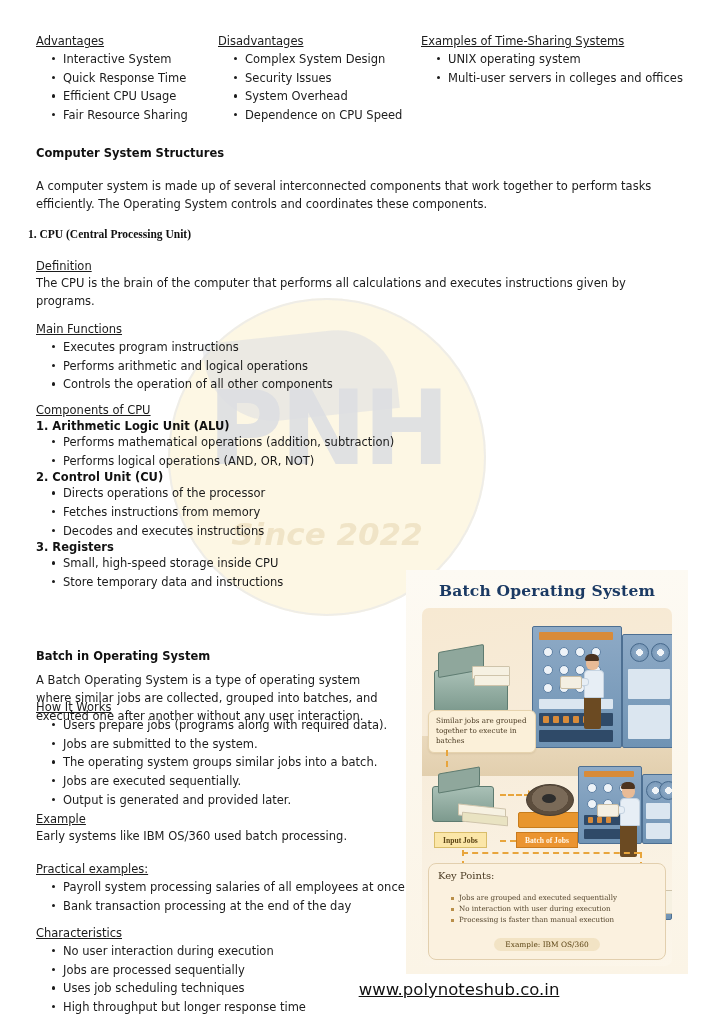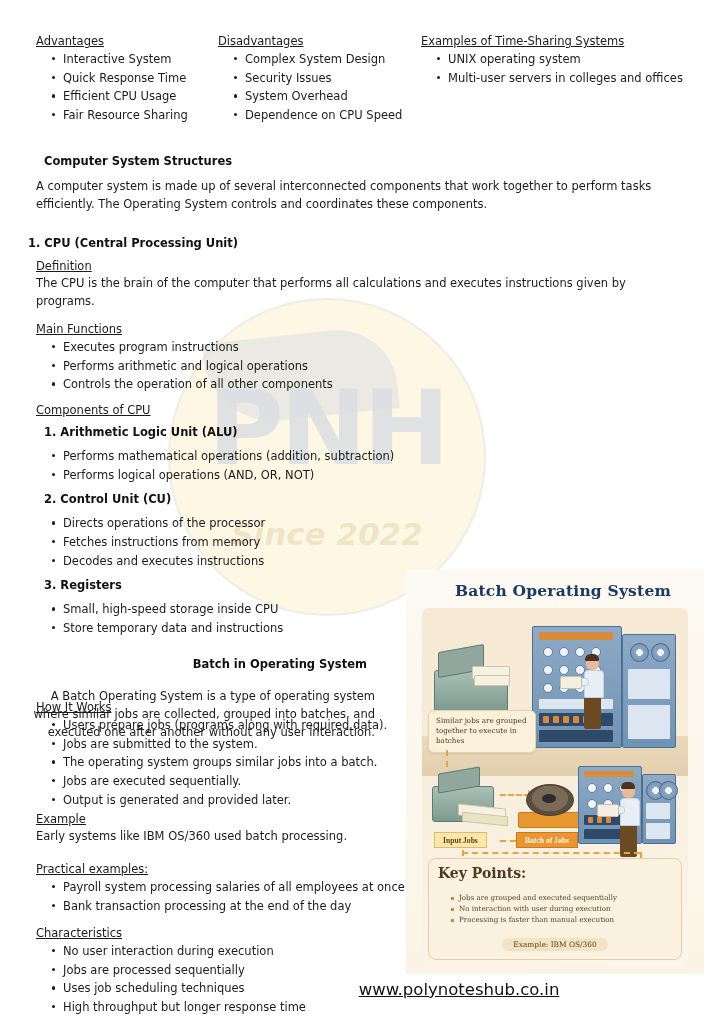--- a/index.html
+++ b/index.html
@@ -95,21 +95,21 @@
   .body-text {
     font-size: 11.5px;
     color: #1b1b1b;
     line-height: 1.55;
     margin: 0;
   }
   .bold-head {
     font-size: 11.5px;
     font-weight: 700;
     color: #111;
-    margin: 8px;
+    margin: 0;
   }
   ul.b {
     list-style: none;
     margin: 0;
     padding: 0 0 0 16px;
   }
   ul.b > li {
     position: relative;
     font-size: 11.5px;
     color: #1b1b1b;
@@ -137,43 +137,42 @@
   }
   .col-a { width: 182px; }
   .col-b { width: 203px; }
   .col-c { width: 263px; }
 
   
   .sec { position: absolute; }
 
   #sec-css-title { left: 36px; top: 146px; }
   #sec-css-para  { left: 36px; top: 178px; width: 630px; }
-  #sec-cpu-title { left: 20px; top: 228px; }
+  #sec-cpu-title { left: 28px; top: 228px; font-family: Liberation Serif, serif; }
   #sec-definition{ left: 36px; top: 259px; width: 600px; }
   #sec-mainfn    { left: 36px; top: 322px; width: 340px; }
   #sec-components{ left: 36px; top: 403px; width: 360px; }
-  #sec-batch     { left: 20px; top: 649px; width: 355px; text-align: right; }
+  #sec-batch     { left: 36px; top: 649px; width: 355px; }
   #sec-howworks  { left: 36px; top: 700px; width: 370px; }
   #sec-example   { left: 36px; top: 812px; width: 370px; }
   #sec-practical { left: 36px; top: 862px; width: 370px; }
   #sec-charac    { left: 36px; top: 926px; width: 370px; }
 
   .gap-s { height: 9px; }
 
   
   .illus {
     position: absolute;
     left: 406px;
     top: 570px;
     width: 282px;
     height: 404px;
     background: linear-gradient(180deg,#fdfaf3 0%,#fbf4e6 100%);
     z-index: 3;
     overflow: hidden;
-    padding-left: 16px;
   }
   .illus-title {
     text-align: center;
     font-family: "DejaVu Serif", serif;
     font-weight: 700;
     font-size: 15.5px;
     color: #1b3a63;
     padding-top: 11px;
     letter-spacing: .2px;
   }
@@ -374,22 +373,22 @@
     left: 6px;
     right: 6px;
     bottom: 6px;
     background: #fbf1df;
     border: 1px solid #e2cfae;
     border-radius: 8px;
     padding: 6px 9px 8px 9px;
   }
   .kp-title {
     font-family: "DejaVu Serif", serif;
-    font-weight: 700;
-    font-size: 14px;
+    font-weight: 400;
+    font-size: 10px;
     color: #4a3a22;
     margin-bottom: 3px;
   }
   .kp-list { list-style: none; margin: 12px; padding: 0; }
   .kp-list li {
     position: relative;
     font-family: "DejaVu Serif", serif;
     font-size: 7.1px;
     color: #55452c;
     line-height: 1.55;

